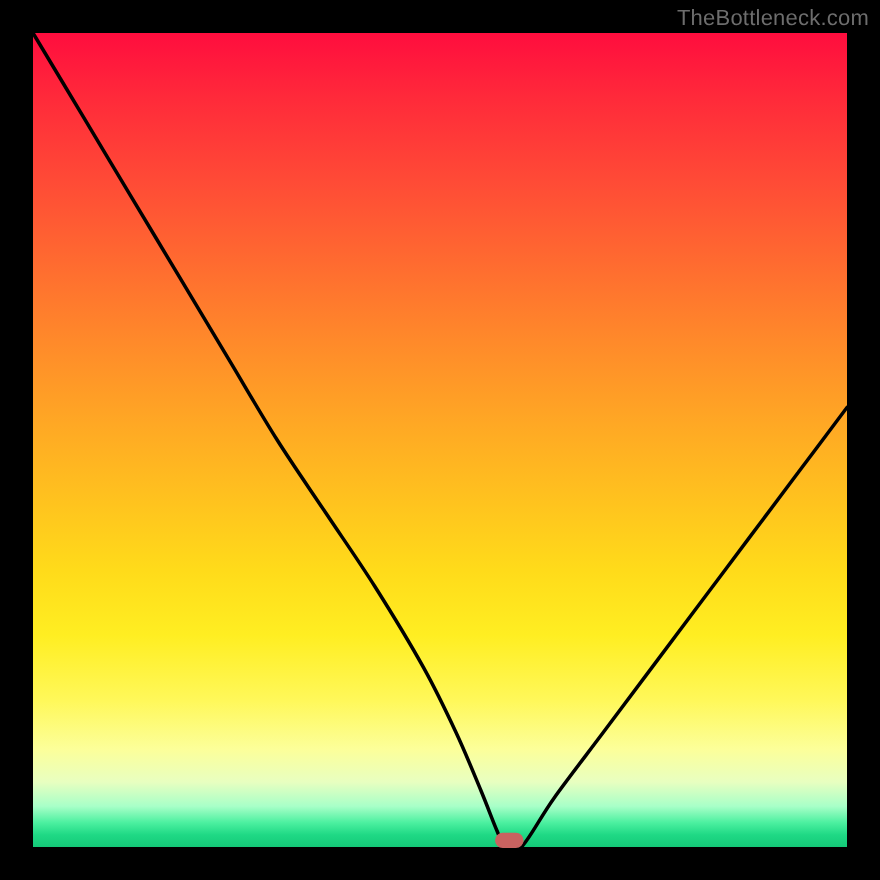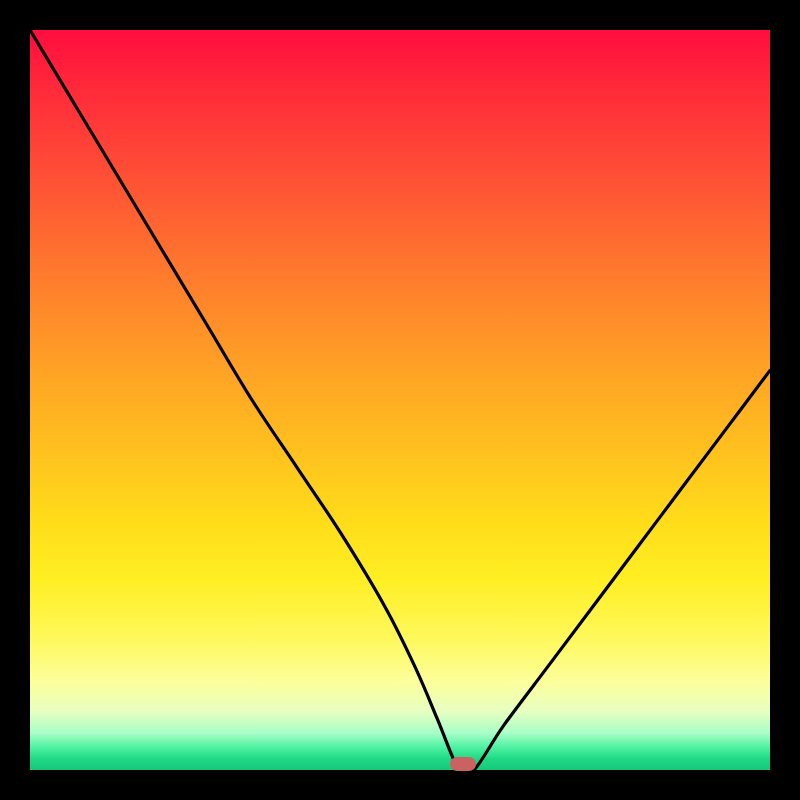--- a/index.html
+++ b/index.html
@@ -67,20 +67,21 @@
     background: #c96260;
     border-radius: 7px;
     transform: translate(-50%, -50%);
     z-index: 4;
   }
 </style>
 </head>
 <body>
 
 <div class="frame">
+  <div class="watermark">TheBottleneck.com</div>
 
   <div class="plot">
     <svg class="curve" viewBox="0 0 740 740" preserveAspectRatio="none">
       <path id="curve-path" d="M 0,0 C 7.3999999999999995,12.333333333333334 29.6,49.33333333333333 44.4,74 C 59.199999999999996,98.66666666666667 74,123.33333333333333 88.8,148 C 103.6,172.66666666666666 118.39999999999999,197.33333333333334 133.2,222 C 148,246.66666666666666 162.79999999999998,271.3333333333333 177.6,296 C 192.4,320.6666666666667 207.2,346.56666666666666 222,370 C 236.8,393.43333333333334 251.59999999999997,414.40000000000003 266.4,436.6 C 281.2,458.8 296,479.76666666666665 310.8,503.2 C 325.6,526.6333333333333 342.8666666666667,555 355.2,577.2 C 367.5333333333333,599.4000000000001 376.1666666666667,617.9 384.8,636.4 C 393.43333333333334,654.9 400.83333333333337,673.4000000000001 407.00000000000006,688.2 C 413.16666666666674,703 418.09999999999997,716.5666666666667 421.79999999999995,725.2 C 425.49999999999994,733.8333333333334 425.5,737.5333333333333 429.2,740 C 432.9,742.4666666666667 436.6,747.4 444,740 C 451.4,732.6 461.2666666666667,712.8666666666667 473.6,695.6 C 485.93333333333334,678.3333333333334 503.2,656.1333333333333 518,636.4 C 532.8,616.6666666666666 547.6,596.9333333333334 562.4,577.2 C 577.1999999999999,557.4666666666667 592,537.7333333333333 606.8,518 C 621.5999999999999,498.26666666666665 636.4000000000001,478.53333333333336 651.2,458.8 C 666,439.06666666666666 680.8,419.3333333333333 695.5999999999999,399.59999999999997 C 710.3999999999999,379.8666666666666 732.6,350.26666666666665 740,340.4" fill="none" stroke="#000000" stroke-width="3.2" stroke-linejoin="round" stroke-linecap="round"></path>
     </svg>
     <div id="marker" class="marker" style="left: 432.9px; top: 734.08px; background: rgb(201, 98, 96);"></div>
   </div>
 </div>
 
 </body></html>

